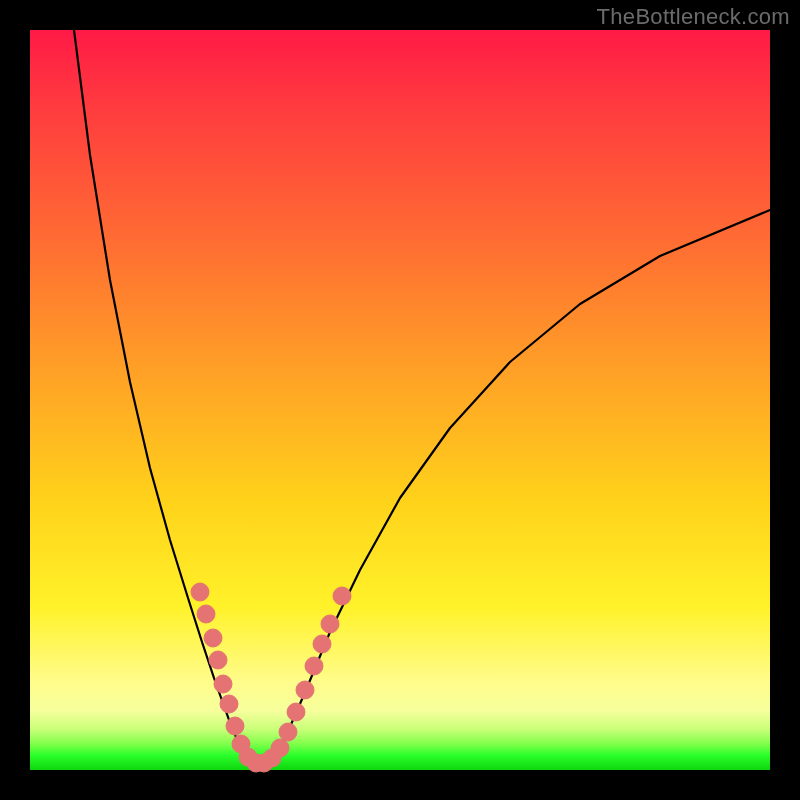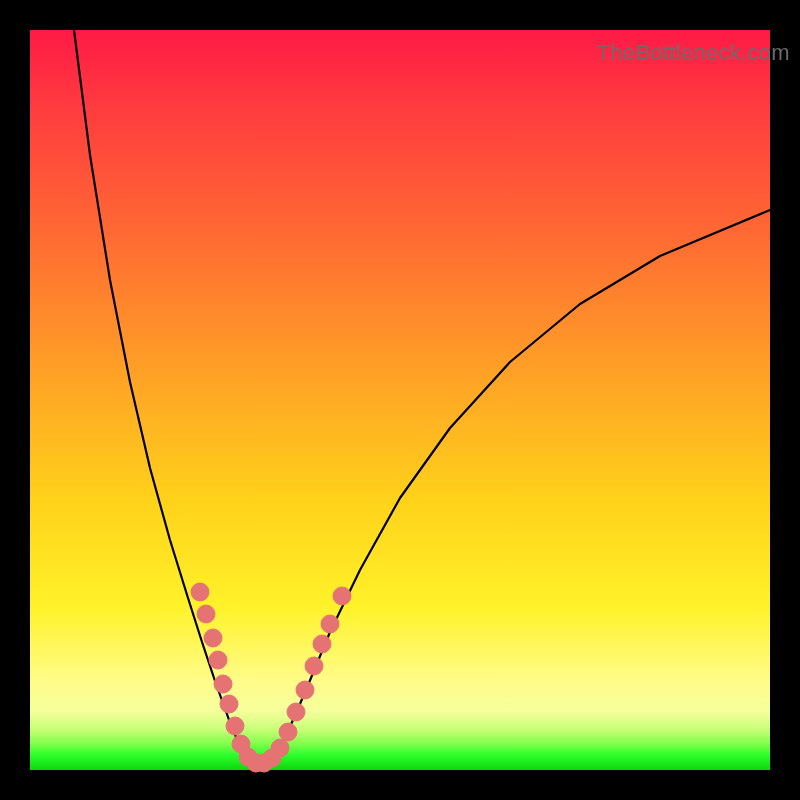--- a/index.html
+++ b/index.html
@@ -44,21 +44,20 @@
   }
   .watermark {
     position: absolute;
     top: 4px;
     right: 10px;
     color: #6b6b6b;
     font-size: 22px;
     font-weight: 500;
     letter-spacing: 0.3px;
     user-select: none;
-    margin-top: 36px;
   }
   svg.curve {
     position: absolute;
     left: 0;
     top: 0;
     width: 740px;
     height: 740px;
     overflow: visible;
   }
 </style>

